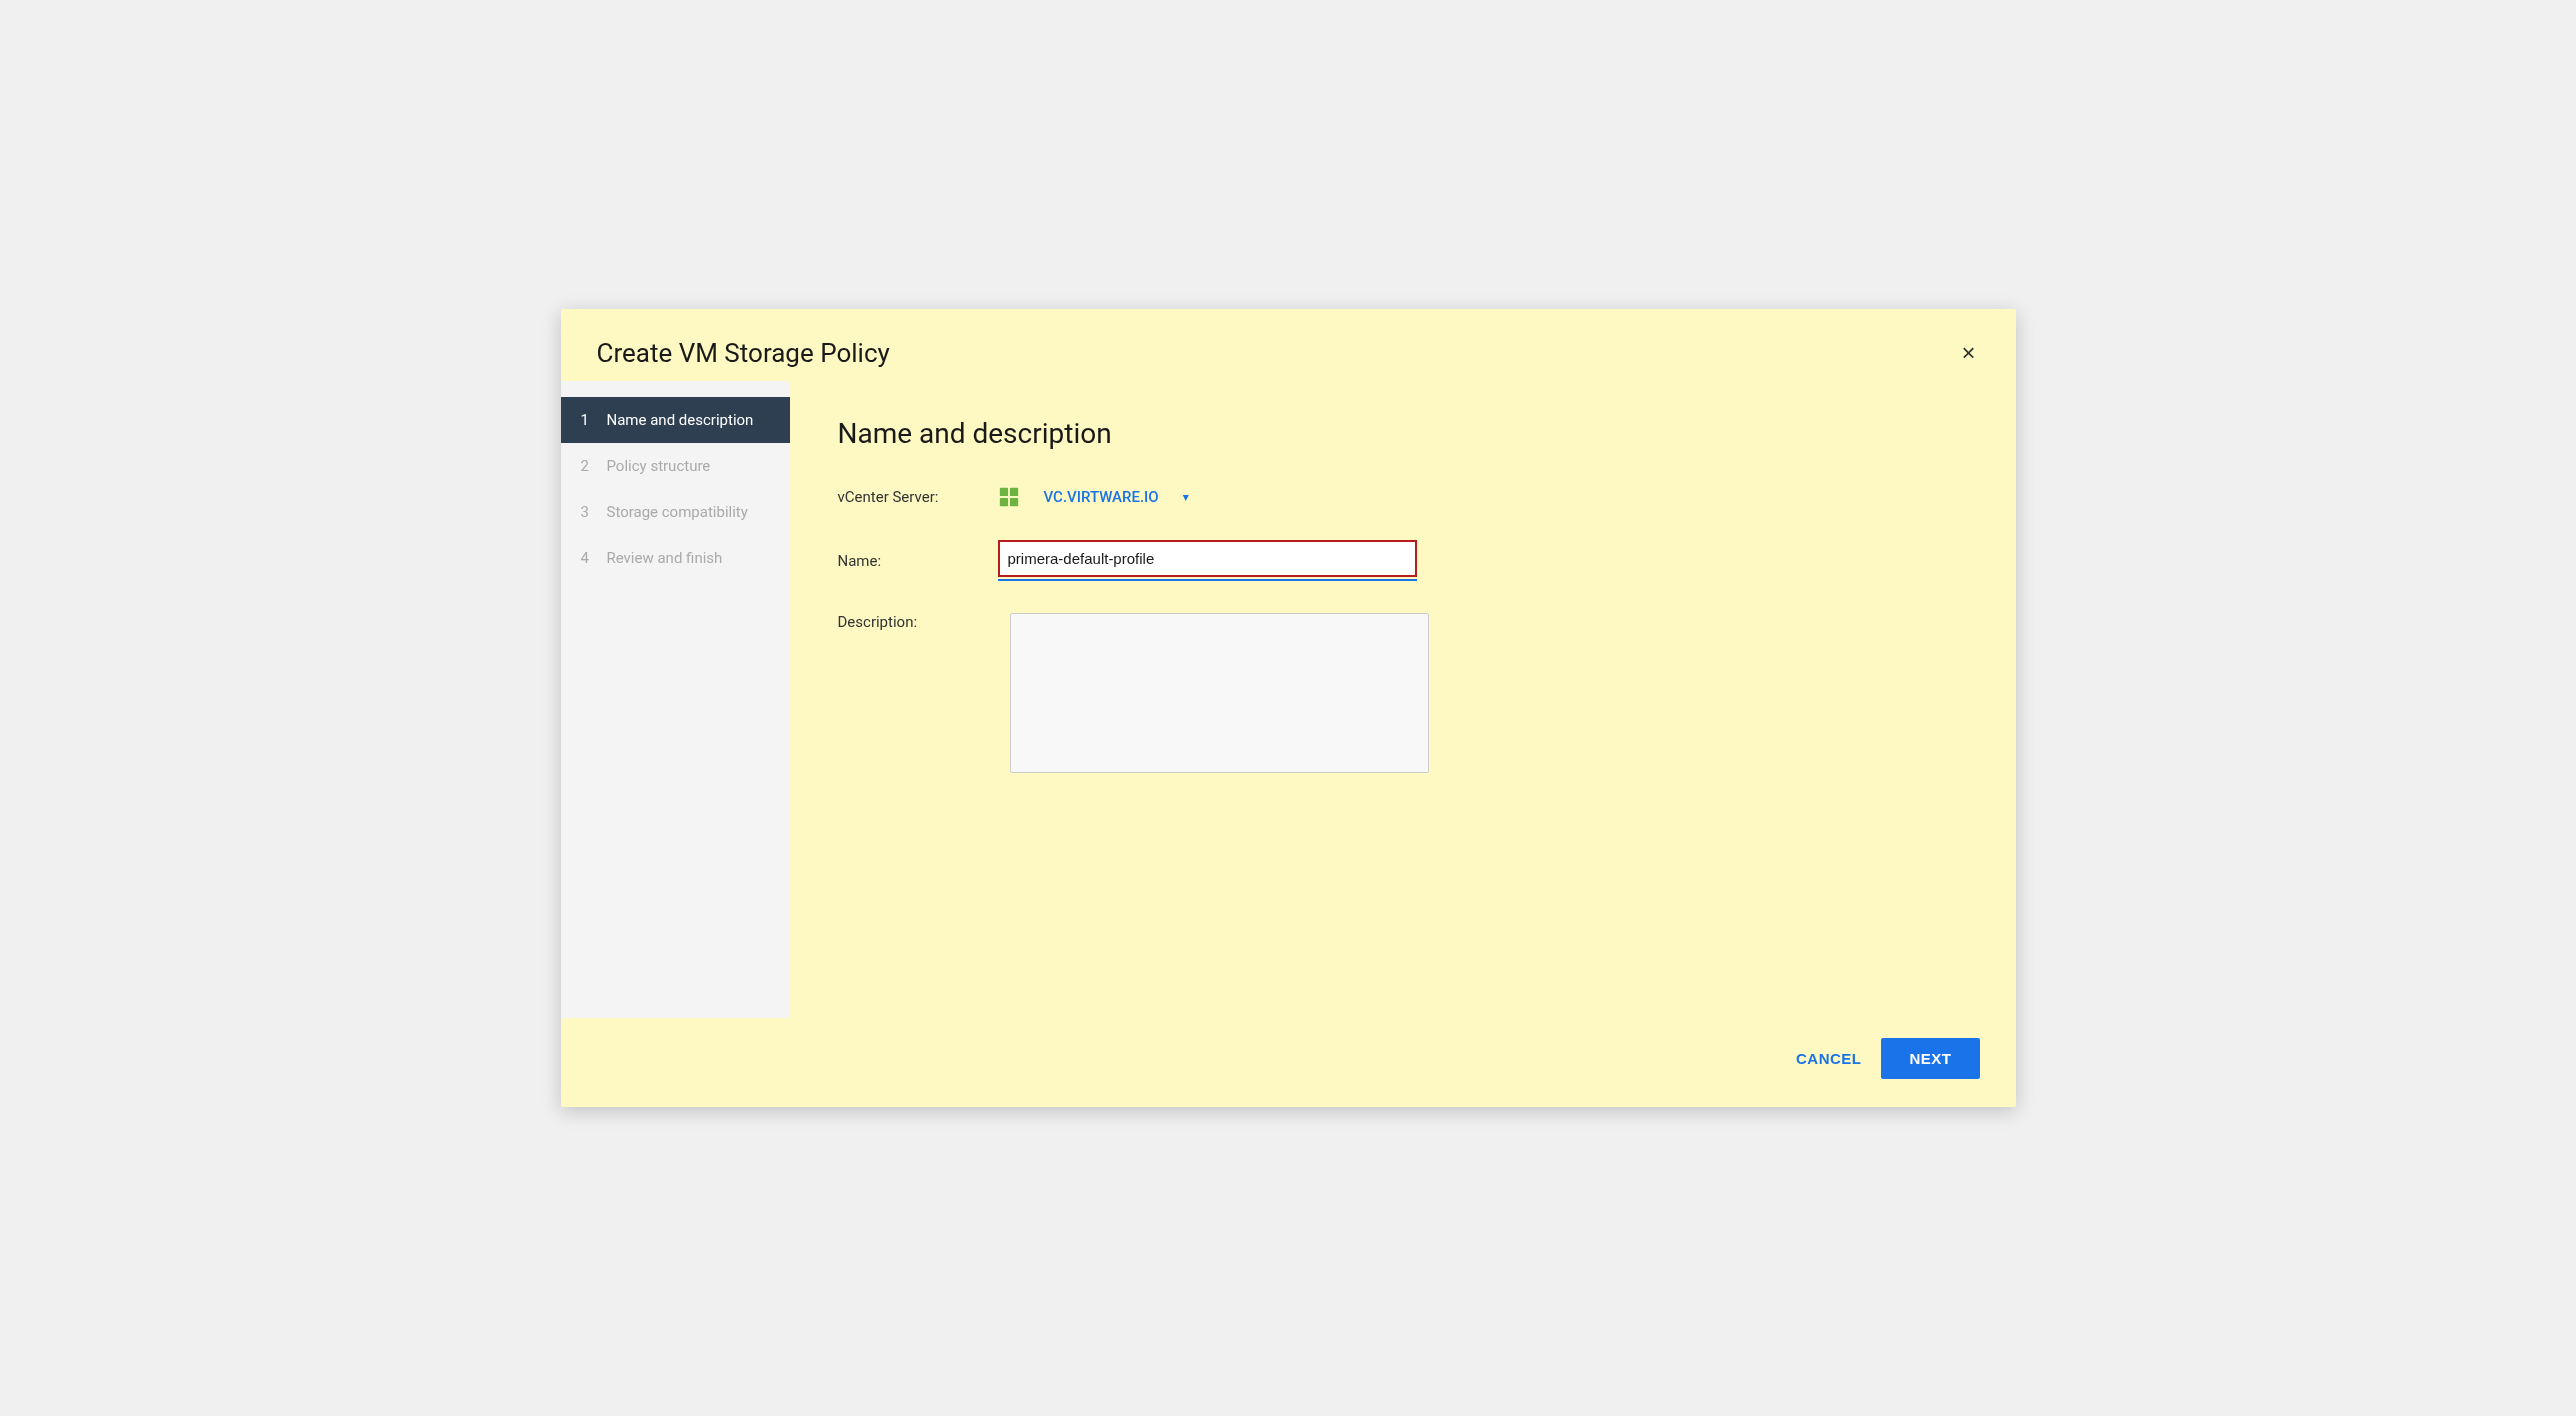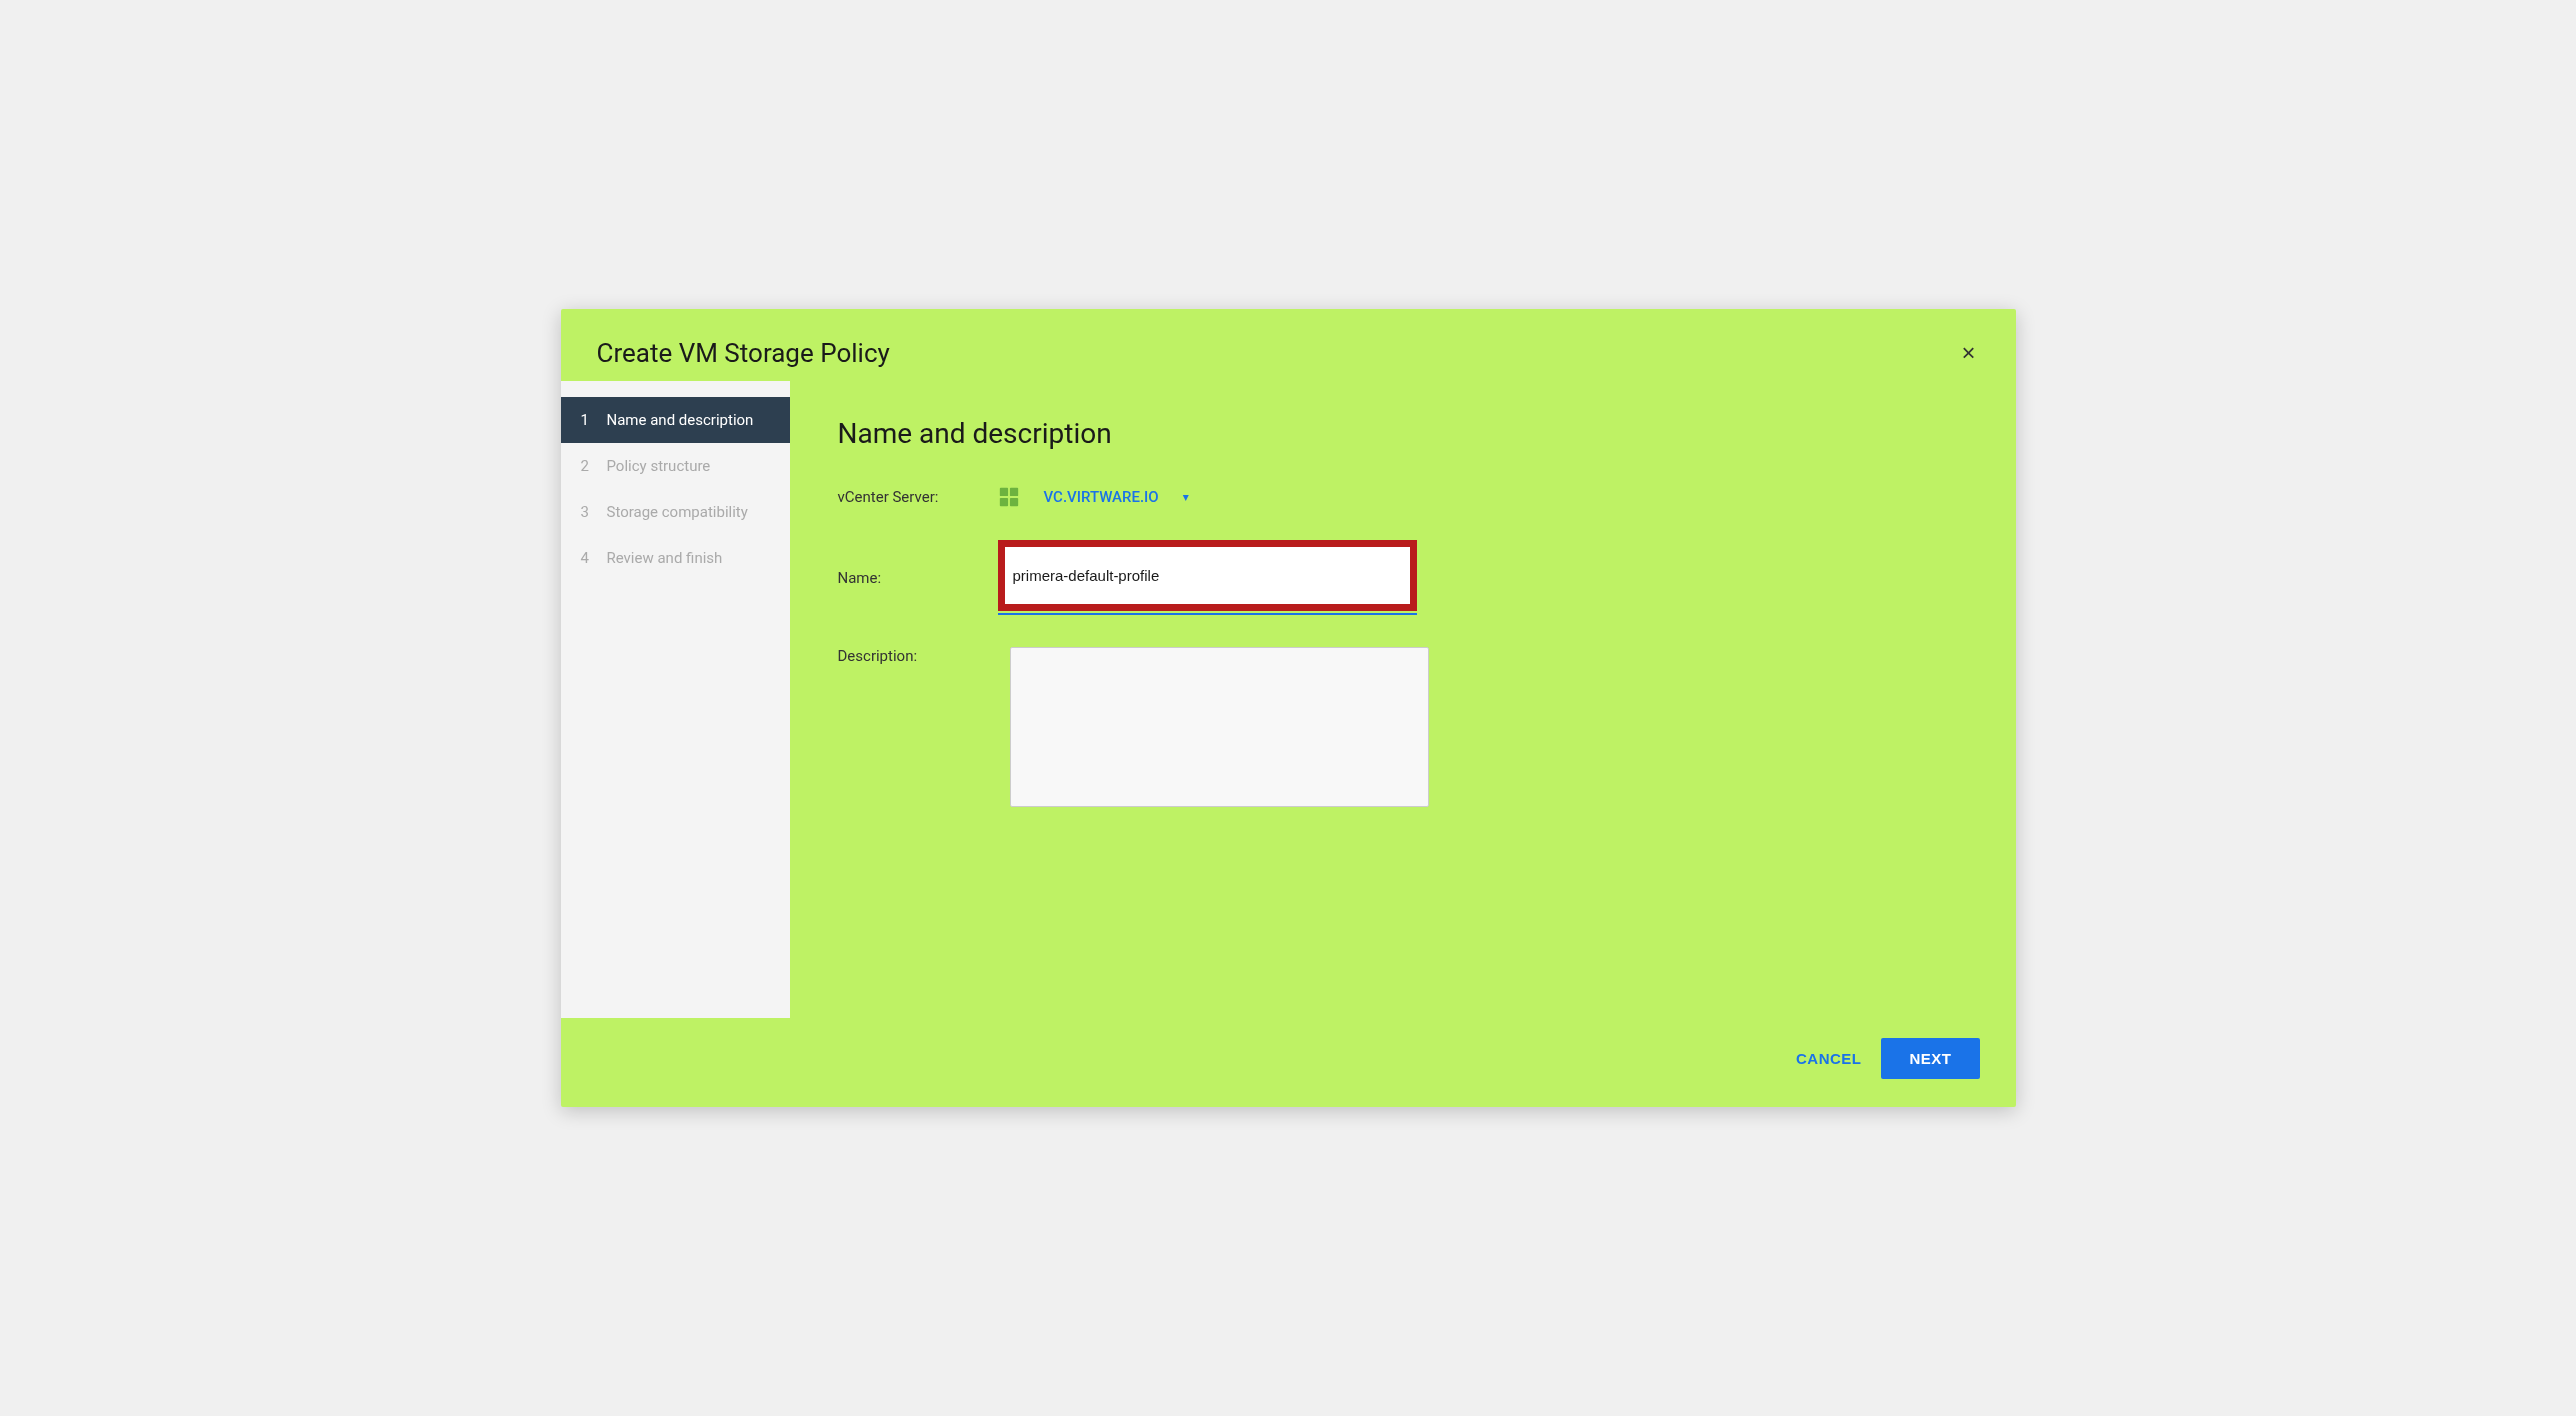--- a/index.html
+++ b/index.html
@@ -12,21 +12,21 @@
       font-family: -apple-system, BlinkMacSystemFont, "Segoe UI", Roboto, Arial, sans-serif;
       background: #f0f0f0;
       display: flex;
       align-items: center;
       justify-content: center;
       min-height: 100vh;
       padding: 20px;
     }
 
     .dialog {
-      background: #bef264;
+      background: #fef9c3;
       width: 1455px;
       min-height: 798px;
       display: flex;
       flex-direction: column;
       box-shadow: 0 4px 20px rgba(0,0,0,0.2);
       border-radius: 2px;
       position: relative;
     }
 
     .dialog-header {
@@ -191,22 +191,22 @@
       border-radius: 2px;
     }
 
     
     .name-field-container {
       position: relative;
       width: 419px;
     }
 
     .name-field-box {
-      border: 7px solid #b91c1c;
-      padding: 16px 0;
+      border: 2px solid #b91c1c;
+      padding: 4px 0;
       background: #fff;
     }
 
     .name-field-box input {
       border: none;
       outline: none;
       font-size: 15px;
       padding: 4px 8px;
       width: 100%;
       color: #1a1a1a;

